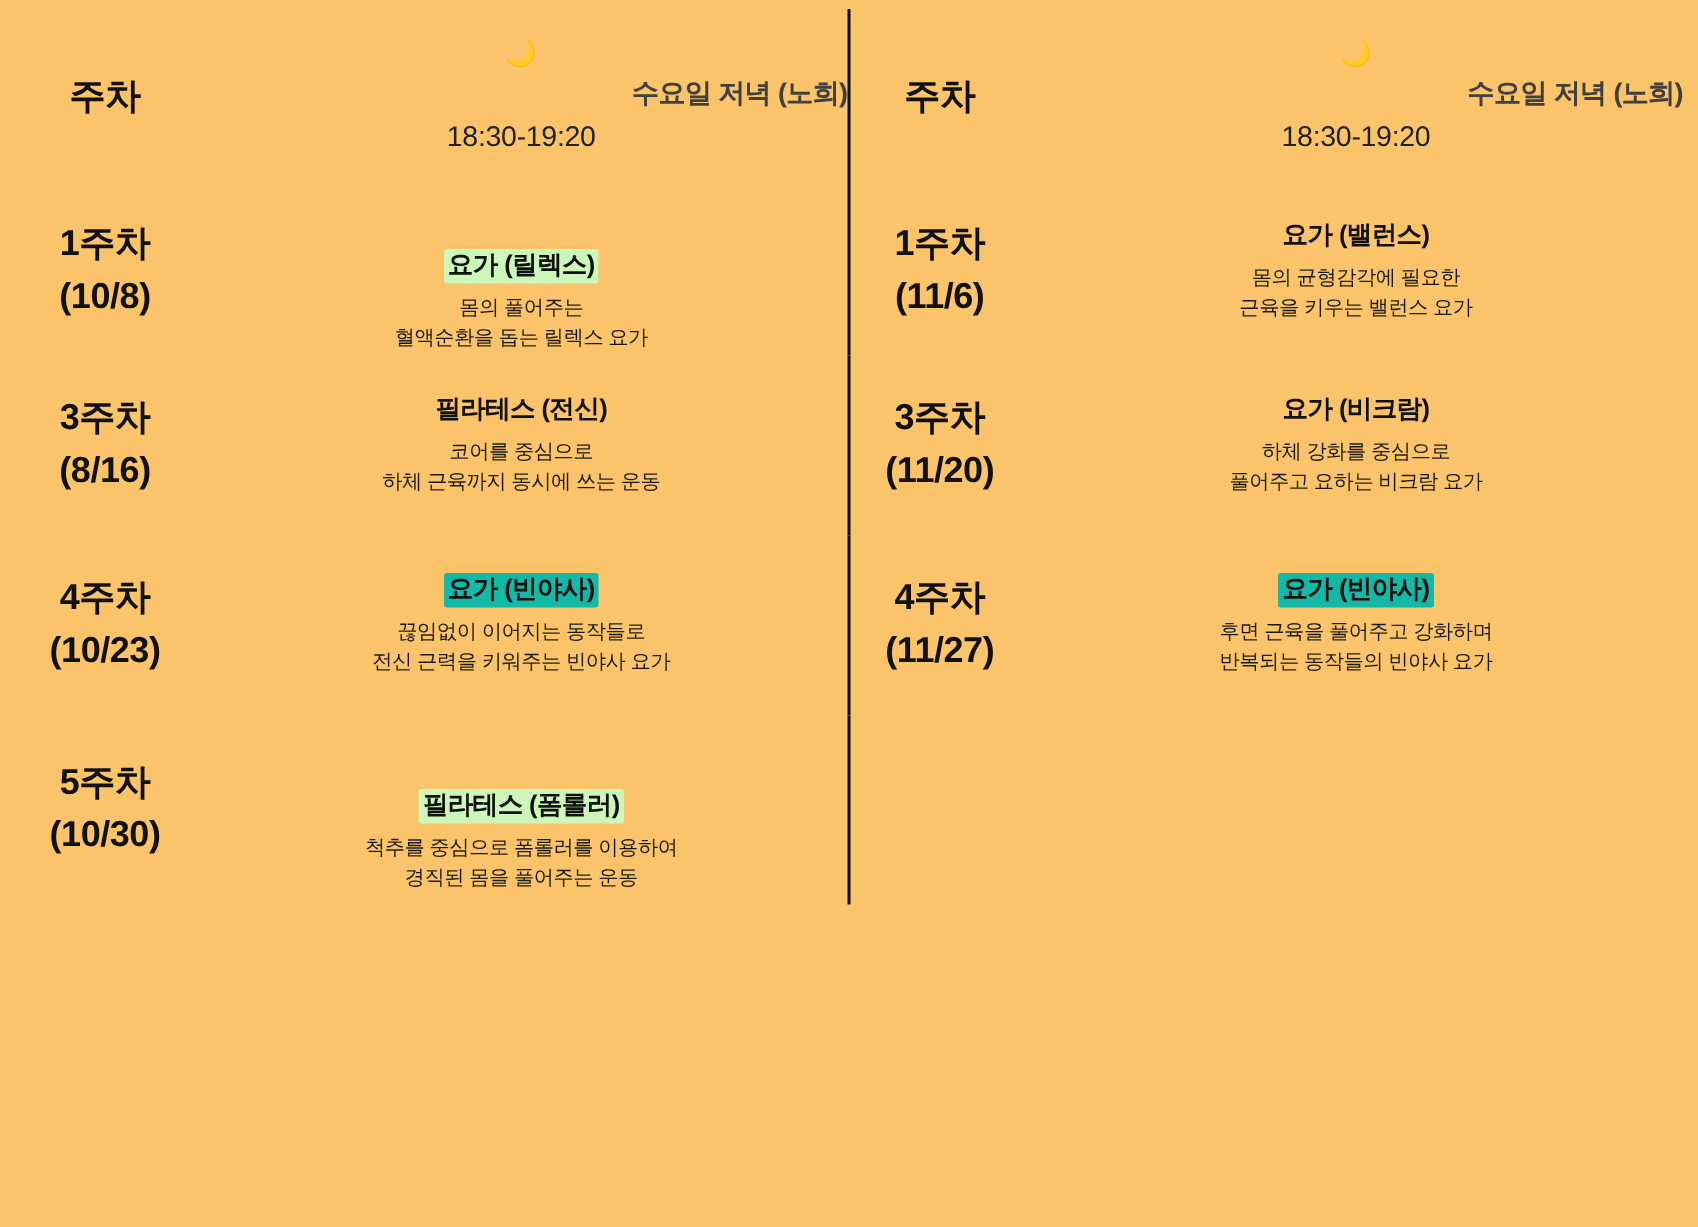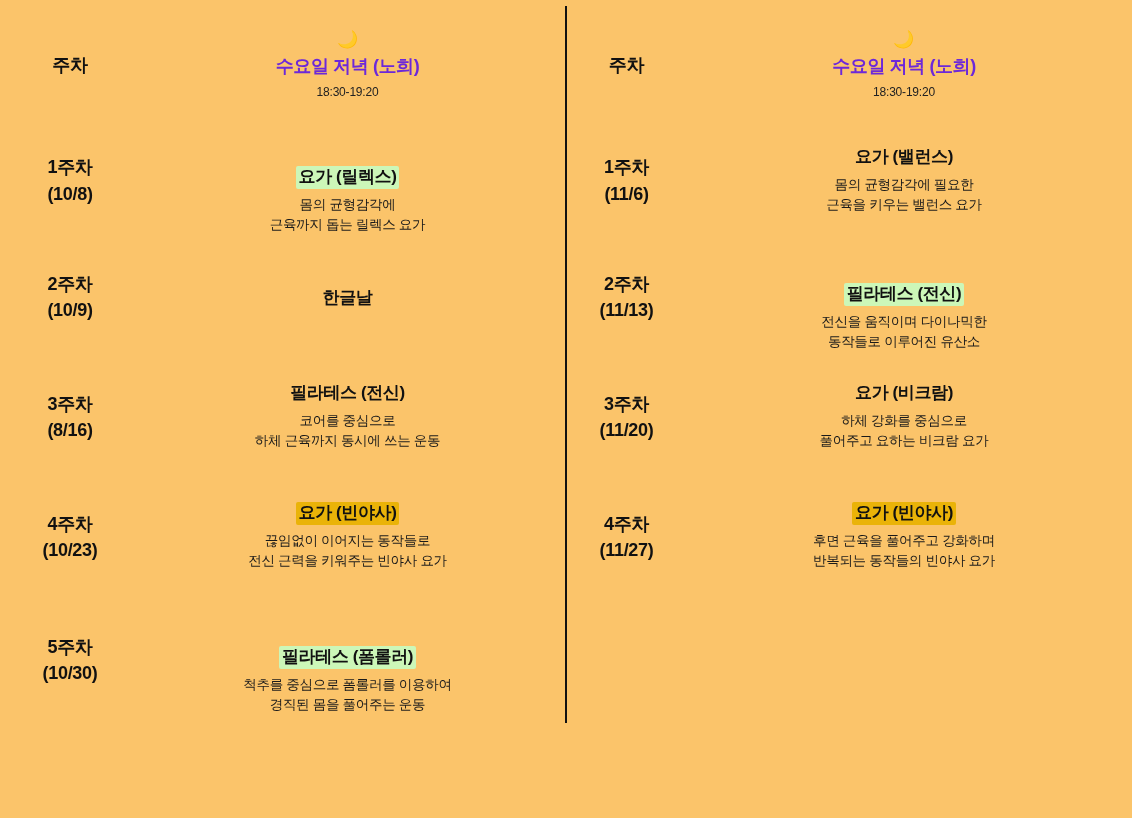--- a/index.html
+++ b/index.html
@@ -48,44 +48,45 @@
     font-weight: bold;
     letter-spacing: -0.3px;
     color: #111;
   }
   
   .col-head {
     height: 118px;
     text-align: center;
   }
   .week-label {
-    font-size: 18px;
+    font-size: 24px;
     font-weight: bold;
     color: #111;
     line-height: 1.45;
     text-align: center;
     letter-spacing: -0.3px;
   }
   .session-head .moon {
     font-size: 17px;
     line-height: 1;
     display: block;
     margin-bottom: 7px;
     color: #111;
   }
   .session-title {
     font-size: 18px;
     font-weight: bold;
-    color: #6d28d9;
+    color: #404040;
     letter-spacing: -0.4px;
     display: block;
     line-height: 1.3;
+    text-align: right;
   }
   .session-time {
-    font-size: 12px;
+    font-size: 19px;
     color: #222;
     display: block;
     margin-top: 6px;
     letter-spacing: -0.2px;
   }
   
   .wk-cell {
     width: 120px;
     text-align: center;
   }
@@ -101,21 +102,21 @@
     display: inline-block;
     line-height: 1.35;
   }
   .cls-title.hl {
     background: #ccf7b8;
     padding: 0 3px;
     border-radius: 2px;
     margin-top: 41px;
   }
   .cls-title.hl-yellow {
-    background: #eab308;
+    background: #14b8a6;
     padding: 0 3px;
     border-radius: 2px;
   }
   .cls-desc {
     font-size: 13.5px;
     color: #1a1a1a;
     line-height: 1.5;
     margin-top: 6px;
     letter-spacing: -0.3px;
   }
@@ -164,63 +165,39 @@
       <tr class="row-sep r1">
         <td class="wk-cell">
           <div class="week-label">
             <div>1주차</div>
             <div>(10/8)</div>
           </div>
         </td>
         <td class="cls-cell vdiv">
           <span class="cls-title hl">요가 (릴렉스)</span>
           <div class="cls-desc">
-            <div>몸의 균형감각에</div>
-            <div>근육까지 돕는 릴렉스 요가</div>
+            <div>몸의 풀어주는</div>
+            <div>혈액순환을 돕는 릴렉스 요가</div>
           </div>
         </td>
         <td class="wk-cell">
           <div class="week-label">
             <div>1주차</div>
             <div>(11/6)</div>
           </div>
         </td>
         <td class="cls-cell">
           <span class="cls-title">요가 (밸런스)</span>
           <div class="cls-desc">
             <div>몸의 균형감각에 필요한</div>
             <div>근육을 키우는 밸런스 요가</div>
           </div>
         </td>
       </tr>
 
-      <tr class="row-sep r2">
-        <td class="wk-cell">
-          <div class="week-label">
-            <div>2주차</div>
-            <div>(10/9)</div>
-          </div>
-        </td>
-        <td class="cls-cell vdiv">
-          <span class="holiday">한글날</span>
-        </td>
-        <td class="wk-cell">
-          <div class="week-label">
-            <div>2주차</div>
-            <div>(11/13)</div>
-          </div>
-        </td>
-        <td class="cls-cell">
-          <span class="cls-title hl">필라테스 (전신)</span>
-          <div class="cls-desc">
-            <div>전신을 움직이며 다이나믹한</div>
-            <div>동작들로 이루어진 유산소</div>
-          </div>
-        </td>
-      </tr>
 
       <tr class="row-sep r3">
         <td class="wk-cell">
           <div class="week-label">
             <div>3주차</div>
             <div>(8/16)</div>
           </div>
         </td>
         <td class="cls-cell vdiv">
           <span class="cls-title">필라테스 (전신)</span>

